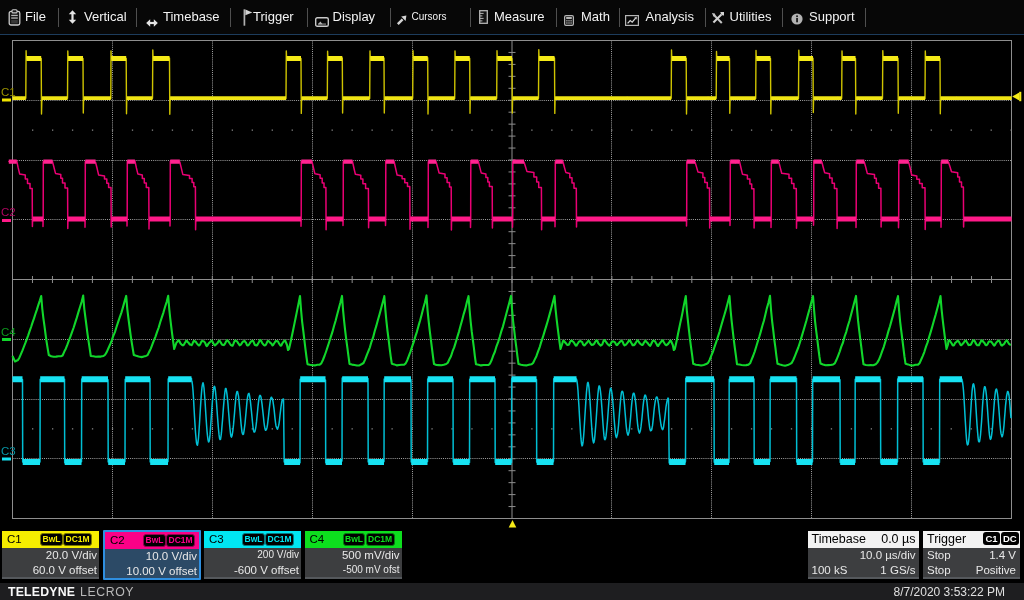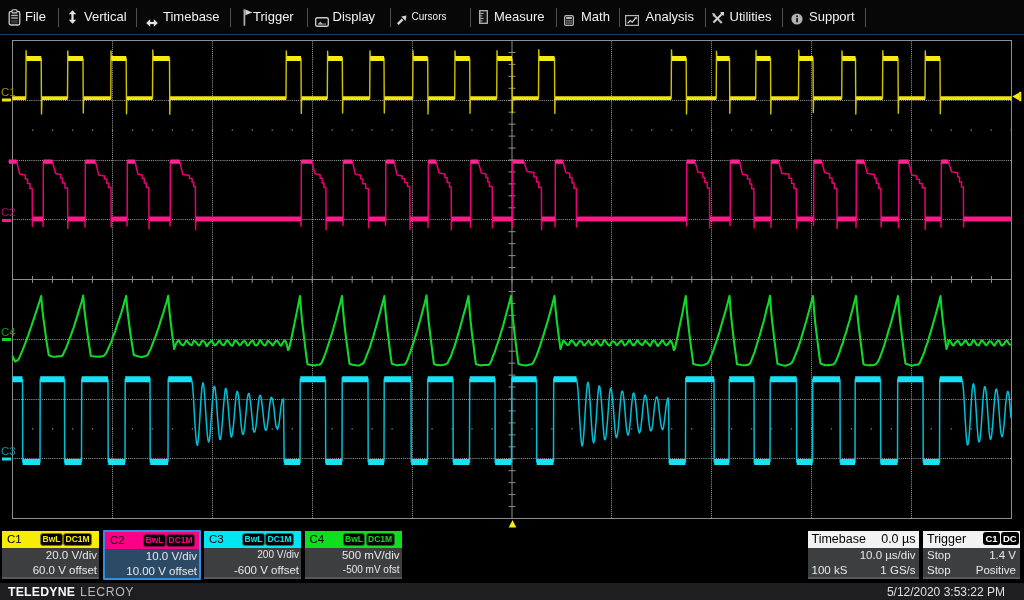--- a/index.html
+++ b/index.html
@@ -279,13 +279,13 @@
       <span style="position:absolute;left:77.5px;top:1px;font-size:9.5px;font-weight:bold;color:#fff;background:#000;border-radius:3px;padding:0.5px 2.5px;line-height:12px">DC</span>
     </div>
     <div style="position:absolute;left:4px;top:18px;font-size:11.5px;color:#e8e8e8">Stop</div>
     <div style="position:absolute;right:4px;top:18px;font-size:11.5px;color:#e8e8e8">1.4 V</div>
     <div style="position:absolute;left:4px;top:32.5px;font-size:11.5px;color:#e8e8e8">Stop</div>
     <div style="position:absolute;right:4px;top:32.5px;font-size:11.5px;color:#e8e8e8">Positive</div>
   </div>
 <div style="position:absolute;left:0;top:583px;width:1024px;height:17px;background:#1e1e20">
     <span style="position:absolute;left:8px;top:2px;font-size:12.3px;font-weight:bold;color:#fafafa;letter-spacing:0.2px">TELEDYNE</span>
     <span style="position:absolute;left:80px;top:2px;font-size:12.3px;color:#b9b9b9;letter-spacing:0.6px">LECROY</span>
-    <span style="position:absolute;right:19px;top:2px;font-size:12px;color:#e0e0e0">5/12/2020 3:53:22 PM</span>
+    <span style="position:absolute;right:19px;top:2px;font-size:12px;color:#e0e0e0">8/7/2020 3:53:22 PM</span>
   </div>
 </body></html>

